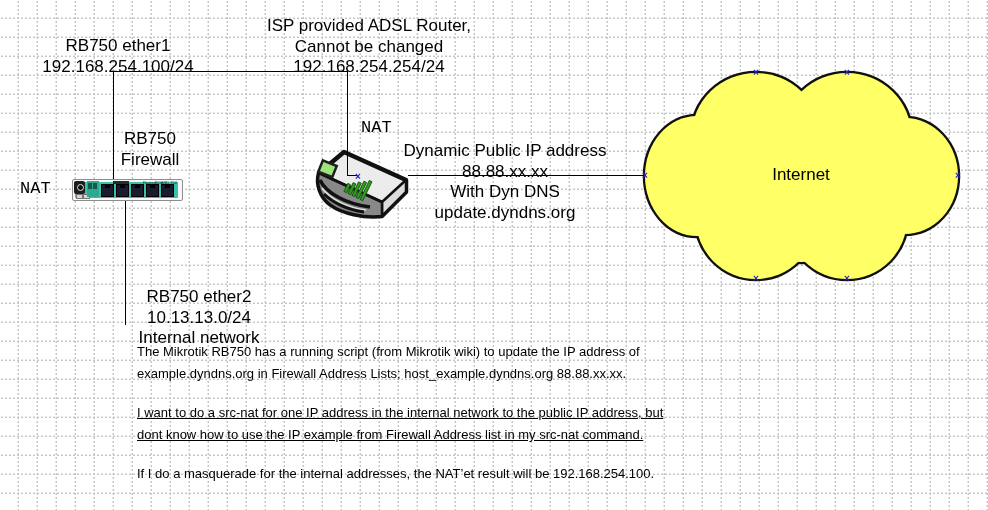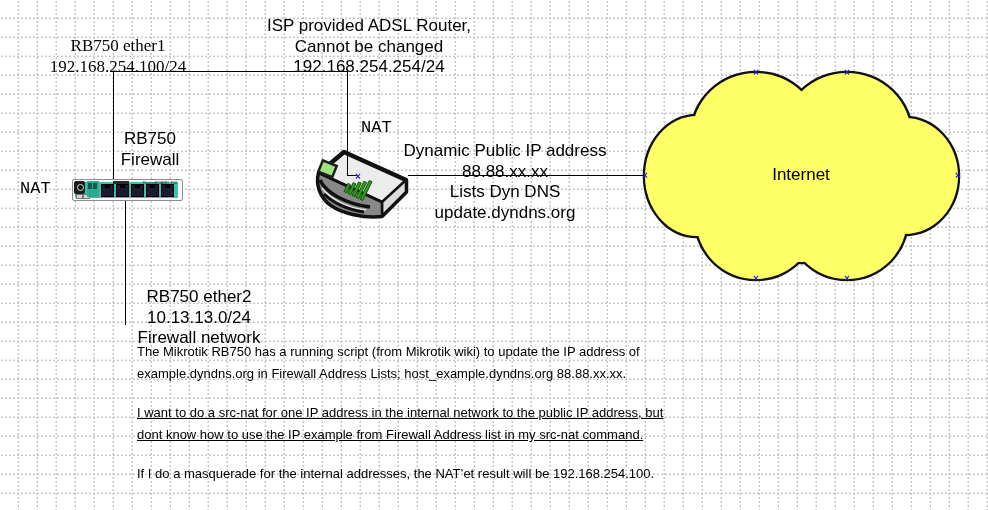--- a/index.html
+++ b/index.html
@@ -38,21 +38,21 @@
 
 <div id="canvas">
 
   <div class="wire" style="left:113px;top:71px;width:235px;height:1px;z-index:20;"></div>
   <div class="wire" style="left:113px;top:71px;width:1px;height:108px;z-index:20;"></div>
   <div class="wire" style="left:347px;top:71px;width:1px;height:105px;z-index:20;"></div>
   <div class="wire" style="left:347px;top:175px;width:10px;height:1px;z-index:20;"></div>
   <div class="wire" style="left:125px;top:201px;width:1px;height:124px;z-index:20;"></div>
   <div class="wire" style="left:408px;top:175px;width:238px;height:1px;z-index:20;"></div>
 
-  <div class="lbl" style="left:118px;top:36px;font-family:Liberation Serif, serif;">
+  <div class="lbl" style="left:118px;top:36px;">
     <div>RB750 ether1</div>
     <div>192.168.254.100/24</div>
   </div>
 
   <div class="lbl" style="left:369px;top:16px;">
     <div>ISP provided ADSL Router,</div>
     <div>Cannot be changed</div>
     <div>192.168.254.254/24</div>
   </div>
 
@@ -60,27 +60,27 @@
     <div>RB750</div>
     <div>Firewall</div>
   </div>
 
   <div class="lbl-left" style="left:20px;top:179px;">NAT</div>
   <div class="lbl-left" style="left:361px;top:118px;">NAT</div>
 
   <div class="lbl" style="left:199px;top:251px;margin-top:36px;">
     <div>RB750 ether2</div>
     <div>10.13.13.0/24</div>
-    <div>Firewall network</div>
+    <div>Internal network</div>
   </div>
 
   <div class="lbl" style="left:505px;top:141px;z-index:25;">
     <div>Dynamic Public IP address</div>
     <div>88.88.xx.xx</div>
-    <div>Lists Dyn DNS</div>
+    <div>With Dyn DNS</div>
     <div>update.dyndns.org</div>
   </div>
 
   <div class="rb-case">
     <div class="rb-teal"></div>
     <div class="rb-power">
         <span class="rb-power-pin"></span>
       </div>
     <span class="rb-btn" style="left:3px;"></span>
     <span class="rb-btn" style="left:10px;"></span>

